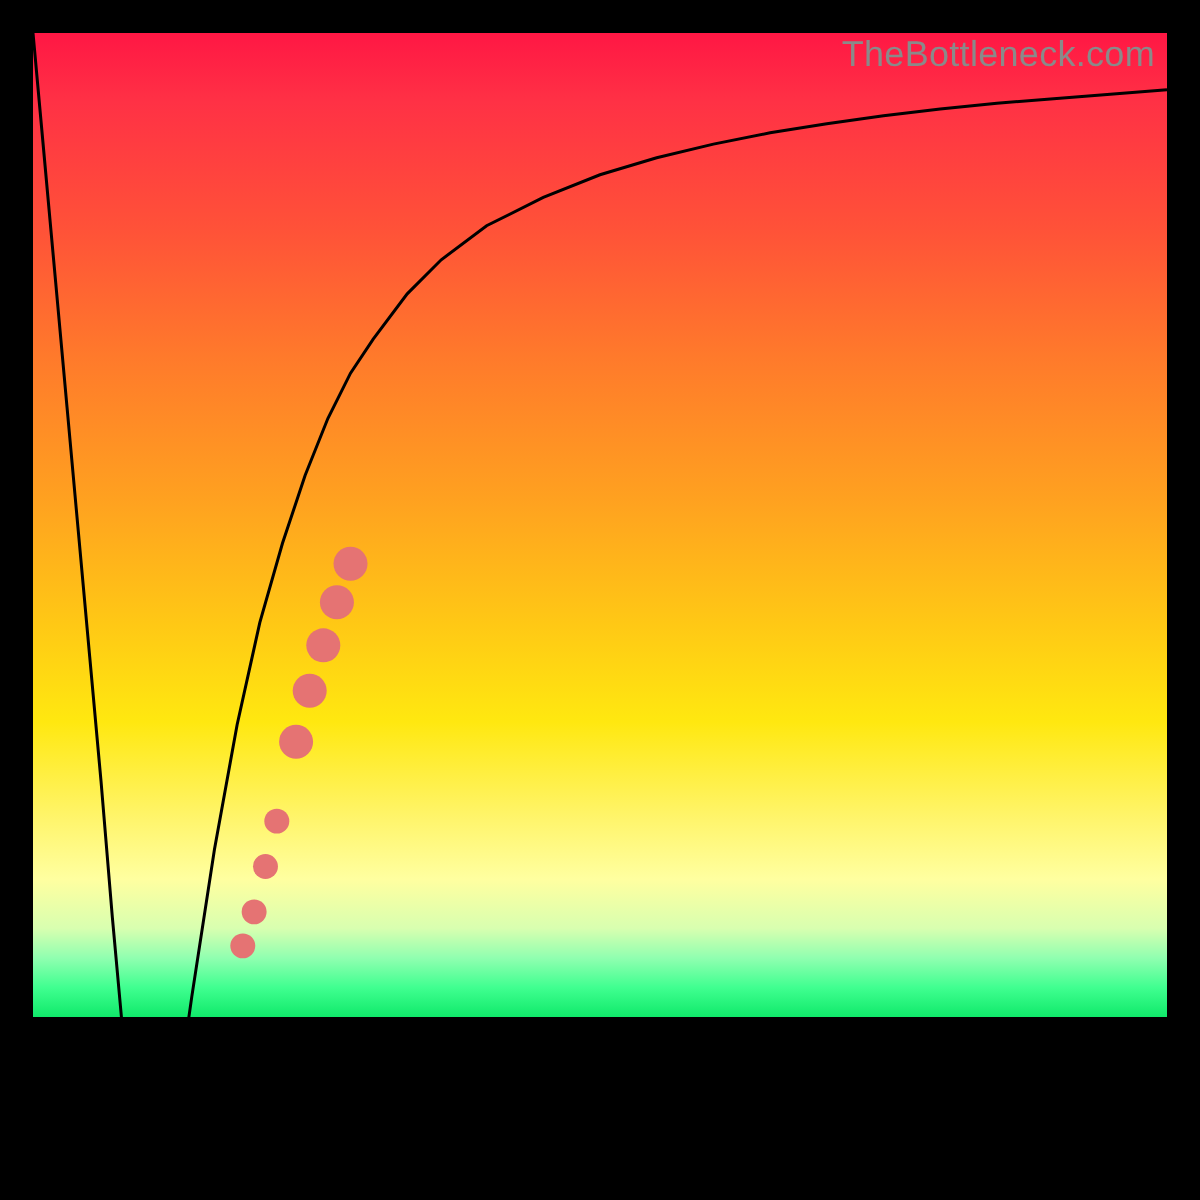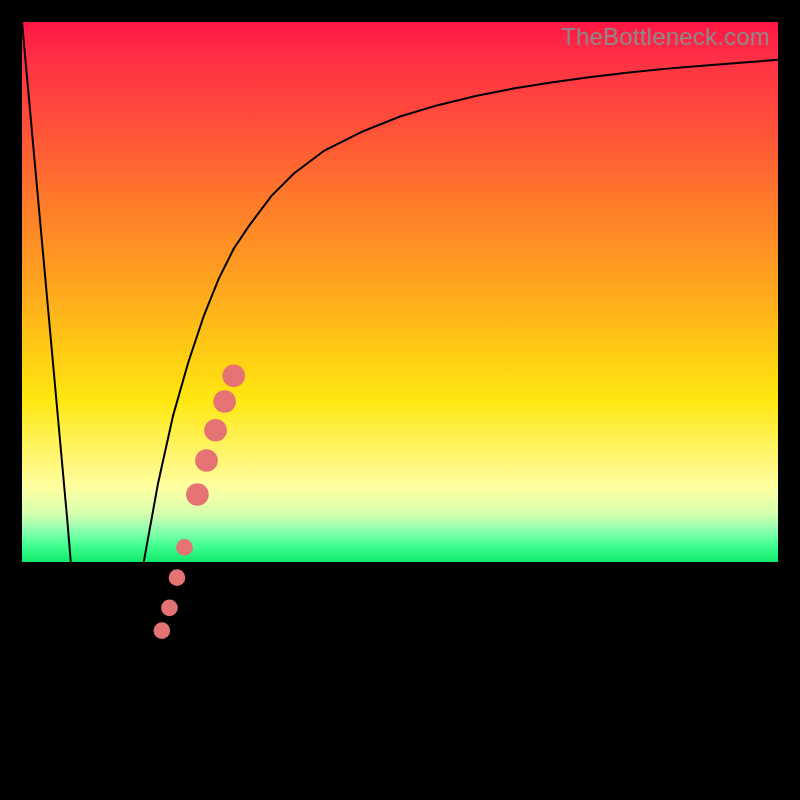--- a/index.html
+++ b/index.html
@@ -11,21 +11,21 @@
     position: relative;
     width: 800px;
     height: 800px;
     background: #000000;
   }
   .plot-area {
     position: absolute;
     left: 22px;
     top: 22px;
     width: 756px;
-    height: 540px;
+    height: 656px;
     background: linear-gradient(to bottom,
       #ff1744 0%,
       #ff3145 7%,
       #ff5238 20%,
       #ff7a2b 33%,
       #ffa020 47%,
       #ffc815 60%,
       #ffe810 70%,
       #fff56d 80%,
       #ffffa0 86%,

